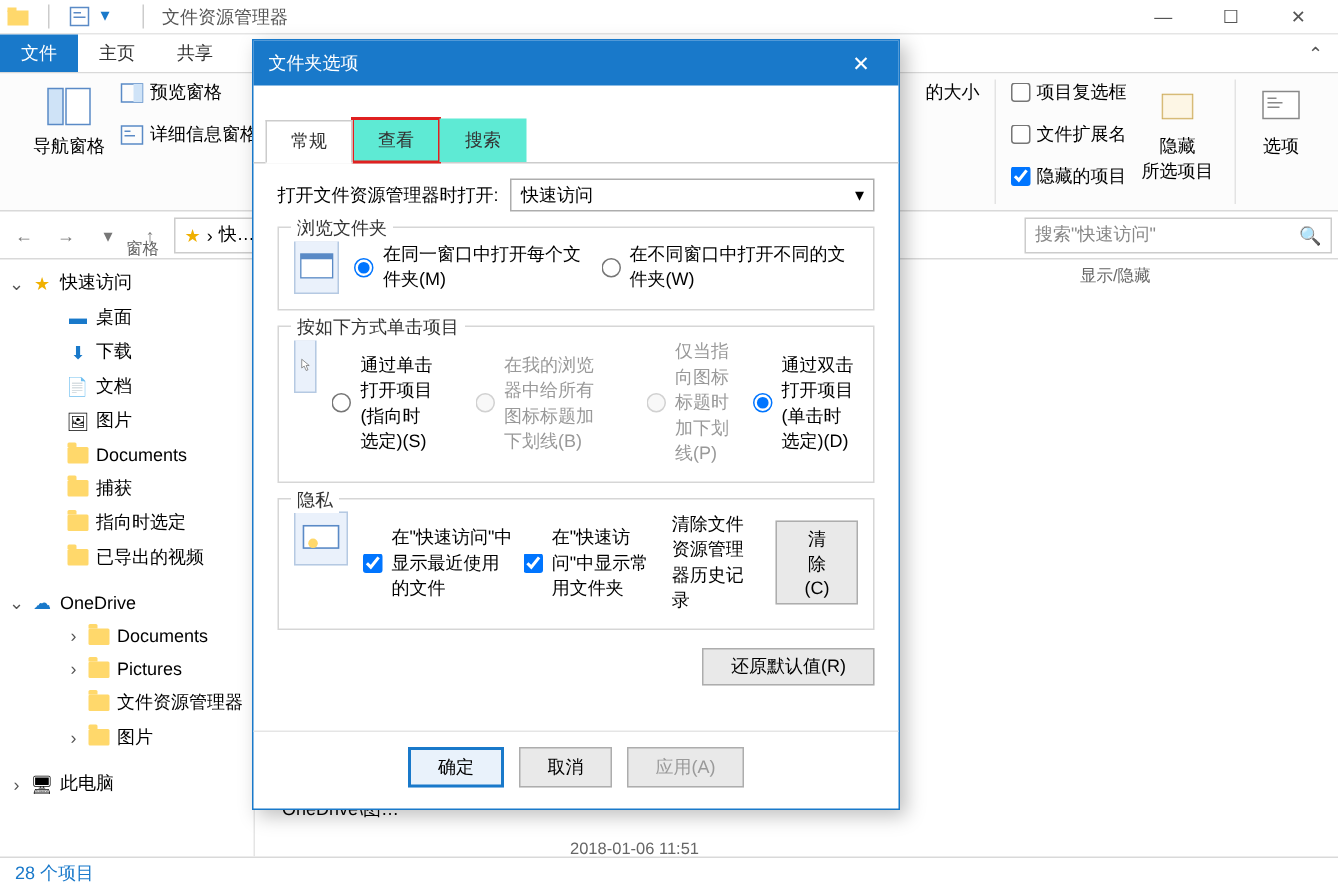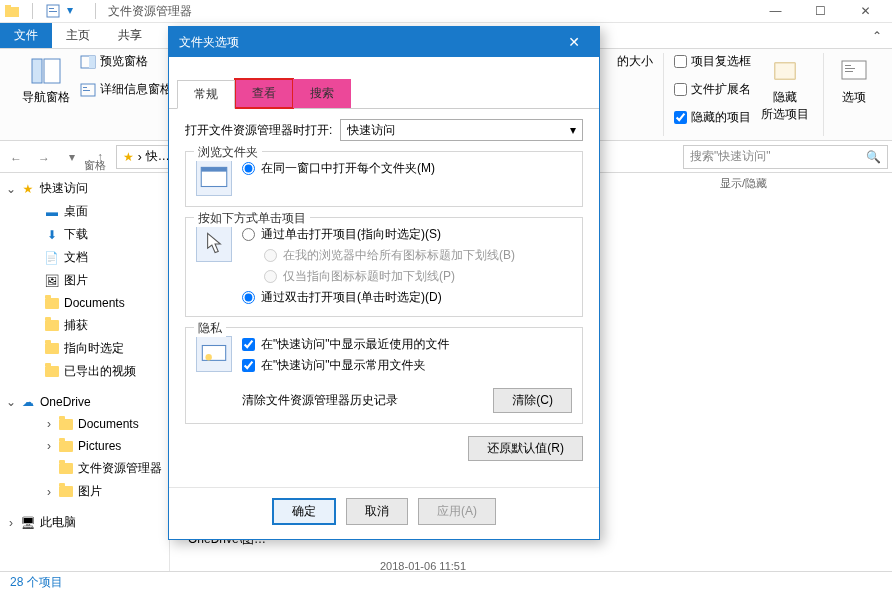--- a/index.html
+++ b/index.html
@@ -58,31 +58,31 @@
 .group .path { color:#777; font-size:11px;}
 
 
 .status { height:22px; border-top:1px solid #d9d9d9; display:flex; align-items:center; padding:0 10px; color:#1979ca; }
 
 
 .dialog { position:absolute; left:168px; top:26px; width:432px; height:514px; background:#fff; border:1px solid #1979ca; box-shadow: 4px 4px 12px rgba(0,0,0,.25); display:flex; flex-direction:column;}
 .dlg-title { height:30px; background:#1979ca; color:#fff; display:flex; align-items:center; padding:0 10px;}
 .dlg-title .close { margin-left:auto; width:30px; text-align:center; font-size:14px;}
 .dlg-tabs { display:flex; border-bottom:1px solid #ccc; padding: 6px 8px 0 8px; gap:0;margin-top:16px;}
-.dlg-tab { padding:5px 16px; border:1px solid transparent; background:#ec4899; color:#333; border-bottom:none;}
+.dlg-tab { padding:5px 16px; border:1px solid transparent; background:#5eead4; color:#333; border-bottom:none;}
 .dlg-tab.active { background:#fff; border:1px solid #ccc; border-bottom:1px solid #fff; position:relative; top:1px;}
 .dlg-tab.hl { outline:2px solid #e02020; outline-offset:-1px;}
 .dlg-body { flex:1; padding:10px 16px; display:flex; flex-direction:column; gap:10px; overflow:hidden;}
 .fieldrow { display:flex; align-items:center; gap:8px;}
 .select { border:1px solid #adadad; height:22px; flex:1; padding:0 6px; display:flex; align-items:center; justify-content:space-between; background:#fff;}
 .fieldset { border:1px solid #d6d6d6; padding:8px 10px 10px 10px; position:relative;}
 .legend { position:absolute; top:-8px; left:8px; background:#fff; padding:0 4px; color:#333;}
 .fs-row { display:flex; gap:10px; }
 .fs-icon { width:36px; height:36px; border:1px solid #b5c9e2; background:#eaf1fb; display:flex; align-items:center; justify-content:center;}
-.opts { display:flex; flex-direction:column; gap:4px; }
+.opts { display:flex; gap:4px; }
 .radio { display:flex; gap:6px; align-items:center;}
 .radio.disabled { color:#999; }
 .radio.sub { margin-left:22px;}
 .chk { display:flex; gap:6px; align-items:center;}
 .dlg-btn { border:1px solid #adadad; background:#e9e9e9; padding:3px 18px;}
 .dlg-btn.primary { border:2px solid #1979ca; background:#e9f2fb;}
 .dlg-btn.disabled { color:#9a9a9a;}
 .dlg-footer { display:flex; gap:10px; justify-content:center; padding:10px 0 14px 0; border-top:1px solid #e5e5e5;}
 .rightbtns { display:flex; justify-content:flex-end; gap:8px; margin-top:2px;}
 
@@ -383,20 +383,24 @@
             <svg viewBox="0 0 32 32">
               <rect x="4" y="6" width="24" height="18" fill="#fff" stroke="#5a8ac6"></rect>
               <rect x="4" y="6" width="24" height="4" fill="#5a8ac6"></rect>
             </svg>
           </div>
         <div class="opts">
           <label class="radio">
               <input type="radio" name="bw" checked="" style="">
               <span>在同一窗口中打开每个文件夹(M)</span>
             </label>
+          <label class="radio">
+              <input type="radio" name="bw" style="">
+              <span>在不同窗口中打开不同的文件夹(W)</span>
+            </label>
         </div>
       </div>
     </div>
 
     <div class="fieldset">
       <span class="legend">按如下方式单击项目</span>
       <div class="fs-row">
         <div class="fs-icon">
             <svg viewBox="0 0 32 32">
               <path d="M10 6 L10 20 L14 17 L17 24 L20 23 L17 16 L22 16 Z" fill="#fff" stroke="#555"></path>

